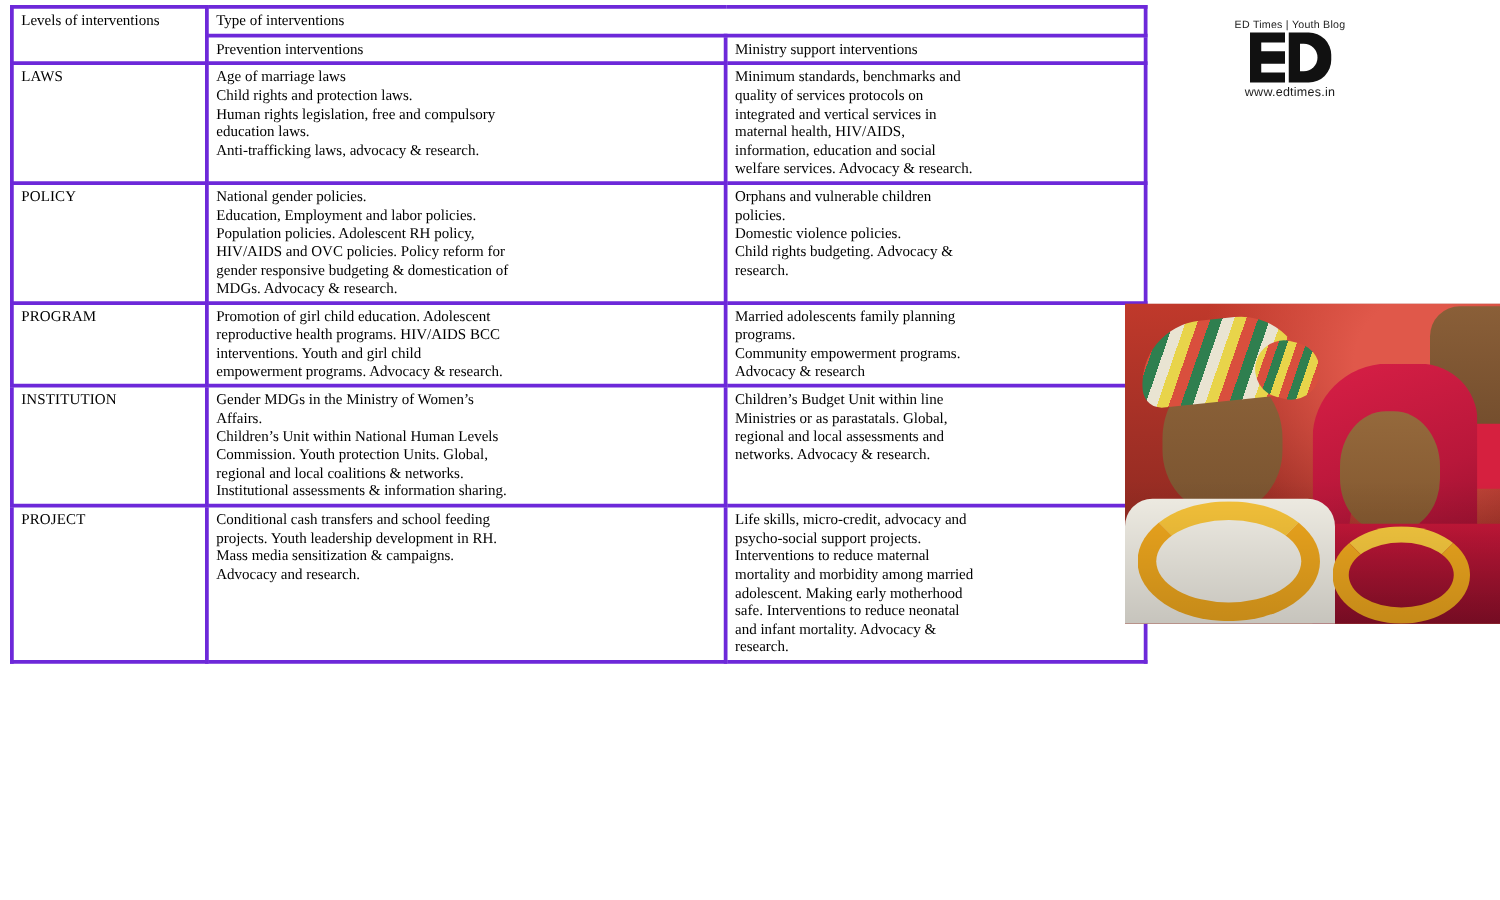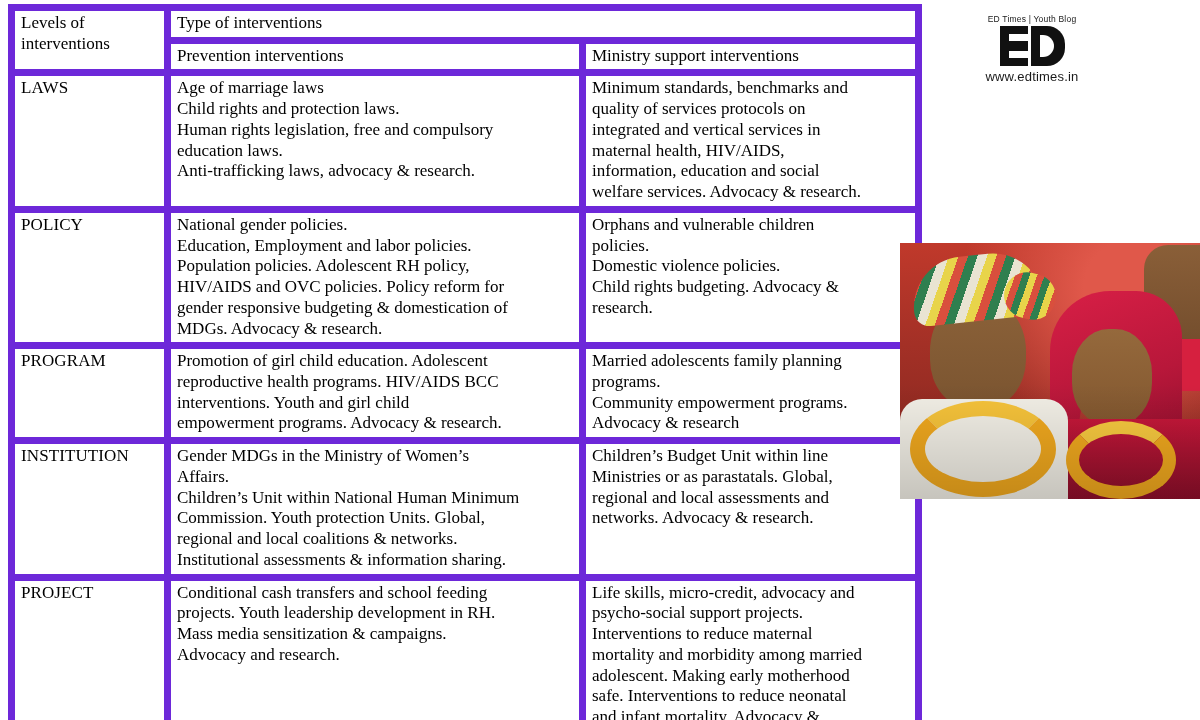--- a/index.html
+++ b/index.html
@@ -22,24 +22,24 @@
     top: 4px;
     width: 907px;
   }
   table.interventions {
     border-collapse: collapse;
     width: 907px;
     table-layout: fixed;
   }
   table.interventions td,
   table.interventions th {
-    border: 7px solid #6d28d9;
+    border: 3px solid #6d28d9;
     vertical-align: top;
     padding: 2px 5px 3px 6px;
-    font-size: 17px;
+    font-size: 12px;
     line-height: 1.22;
     color: #000000;
     text-align: left;
     font-weight: normal;
     margin-left: 44px;
   }
   .col-level   { width: 156px; }
   .col-prev    { width: 415px; }
   .col-serv    { width: 336px; }
 
@@ -123,21 +123,21 @@
     content: "";
     position: absolute;
     left: 9px;
     top: 9px;
     width: 14px;
     height: 22px;
     background: #ffffff;
     border-radius: 0 11px 11px 0;
   }
   .logo-url {
-    font-size: 13px;
+    font-size: 10px;
     color: #1a1a1a;
     margin-top: 3px;
     letter-spacing: 0.2px;
   }
 
   
   .photo {
     position: absolute;
     left: 900px;
     top: 243px;
@@ -340,21 +340,21 @@
           <span class="cell-line">Community empowerment programs.</span>
           <span class="cell-line">Advocacy &amp; research</span>
         </td>
       </tr>
 
       <tr>
         <td class="level-cell">INSTITUTION</td>
         <td>
           <span class="cell-line">Gender MDGs in the Ministry of Women’s</span>
           <span class="cell-line">Affairs.</span>
-          <span class="cell-line">Children’s Unit within National Human Minimum</span>
+          <span class="cell-line">Children’s Unit within National Human Levels</span>
           <span class="cell-line">Commission. Youth protection Units. Global,</span>
           <span class="cell-line">regional and local coalitions &amp; networks.</span>
           <span class="cell-line">Institutional assessments &amp; information sharing.</span>
         </td>
         <td>
           <span class="cell-line">Children’s Budget Unit within line</span>
           <span class="cell-line">Ministries or as parastatals. Global,</span>
           <span class="cell-line">regional and local assessments and</span>
           <span class="cell-line">networks. Advocacy &amp; research.</span>
         </td>

